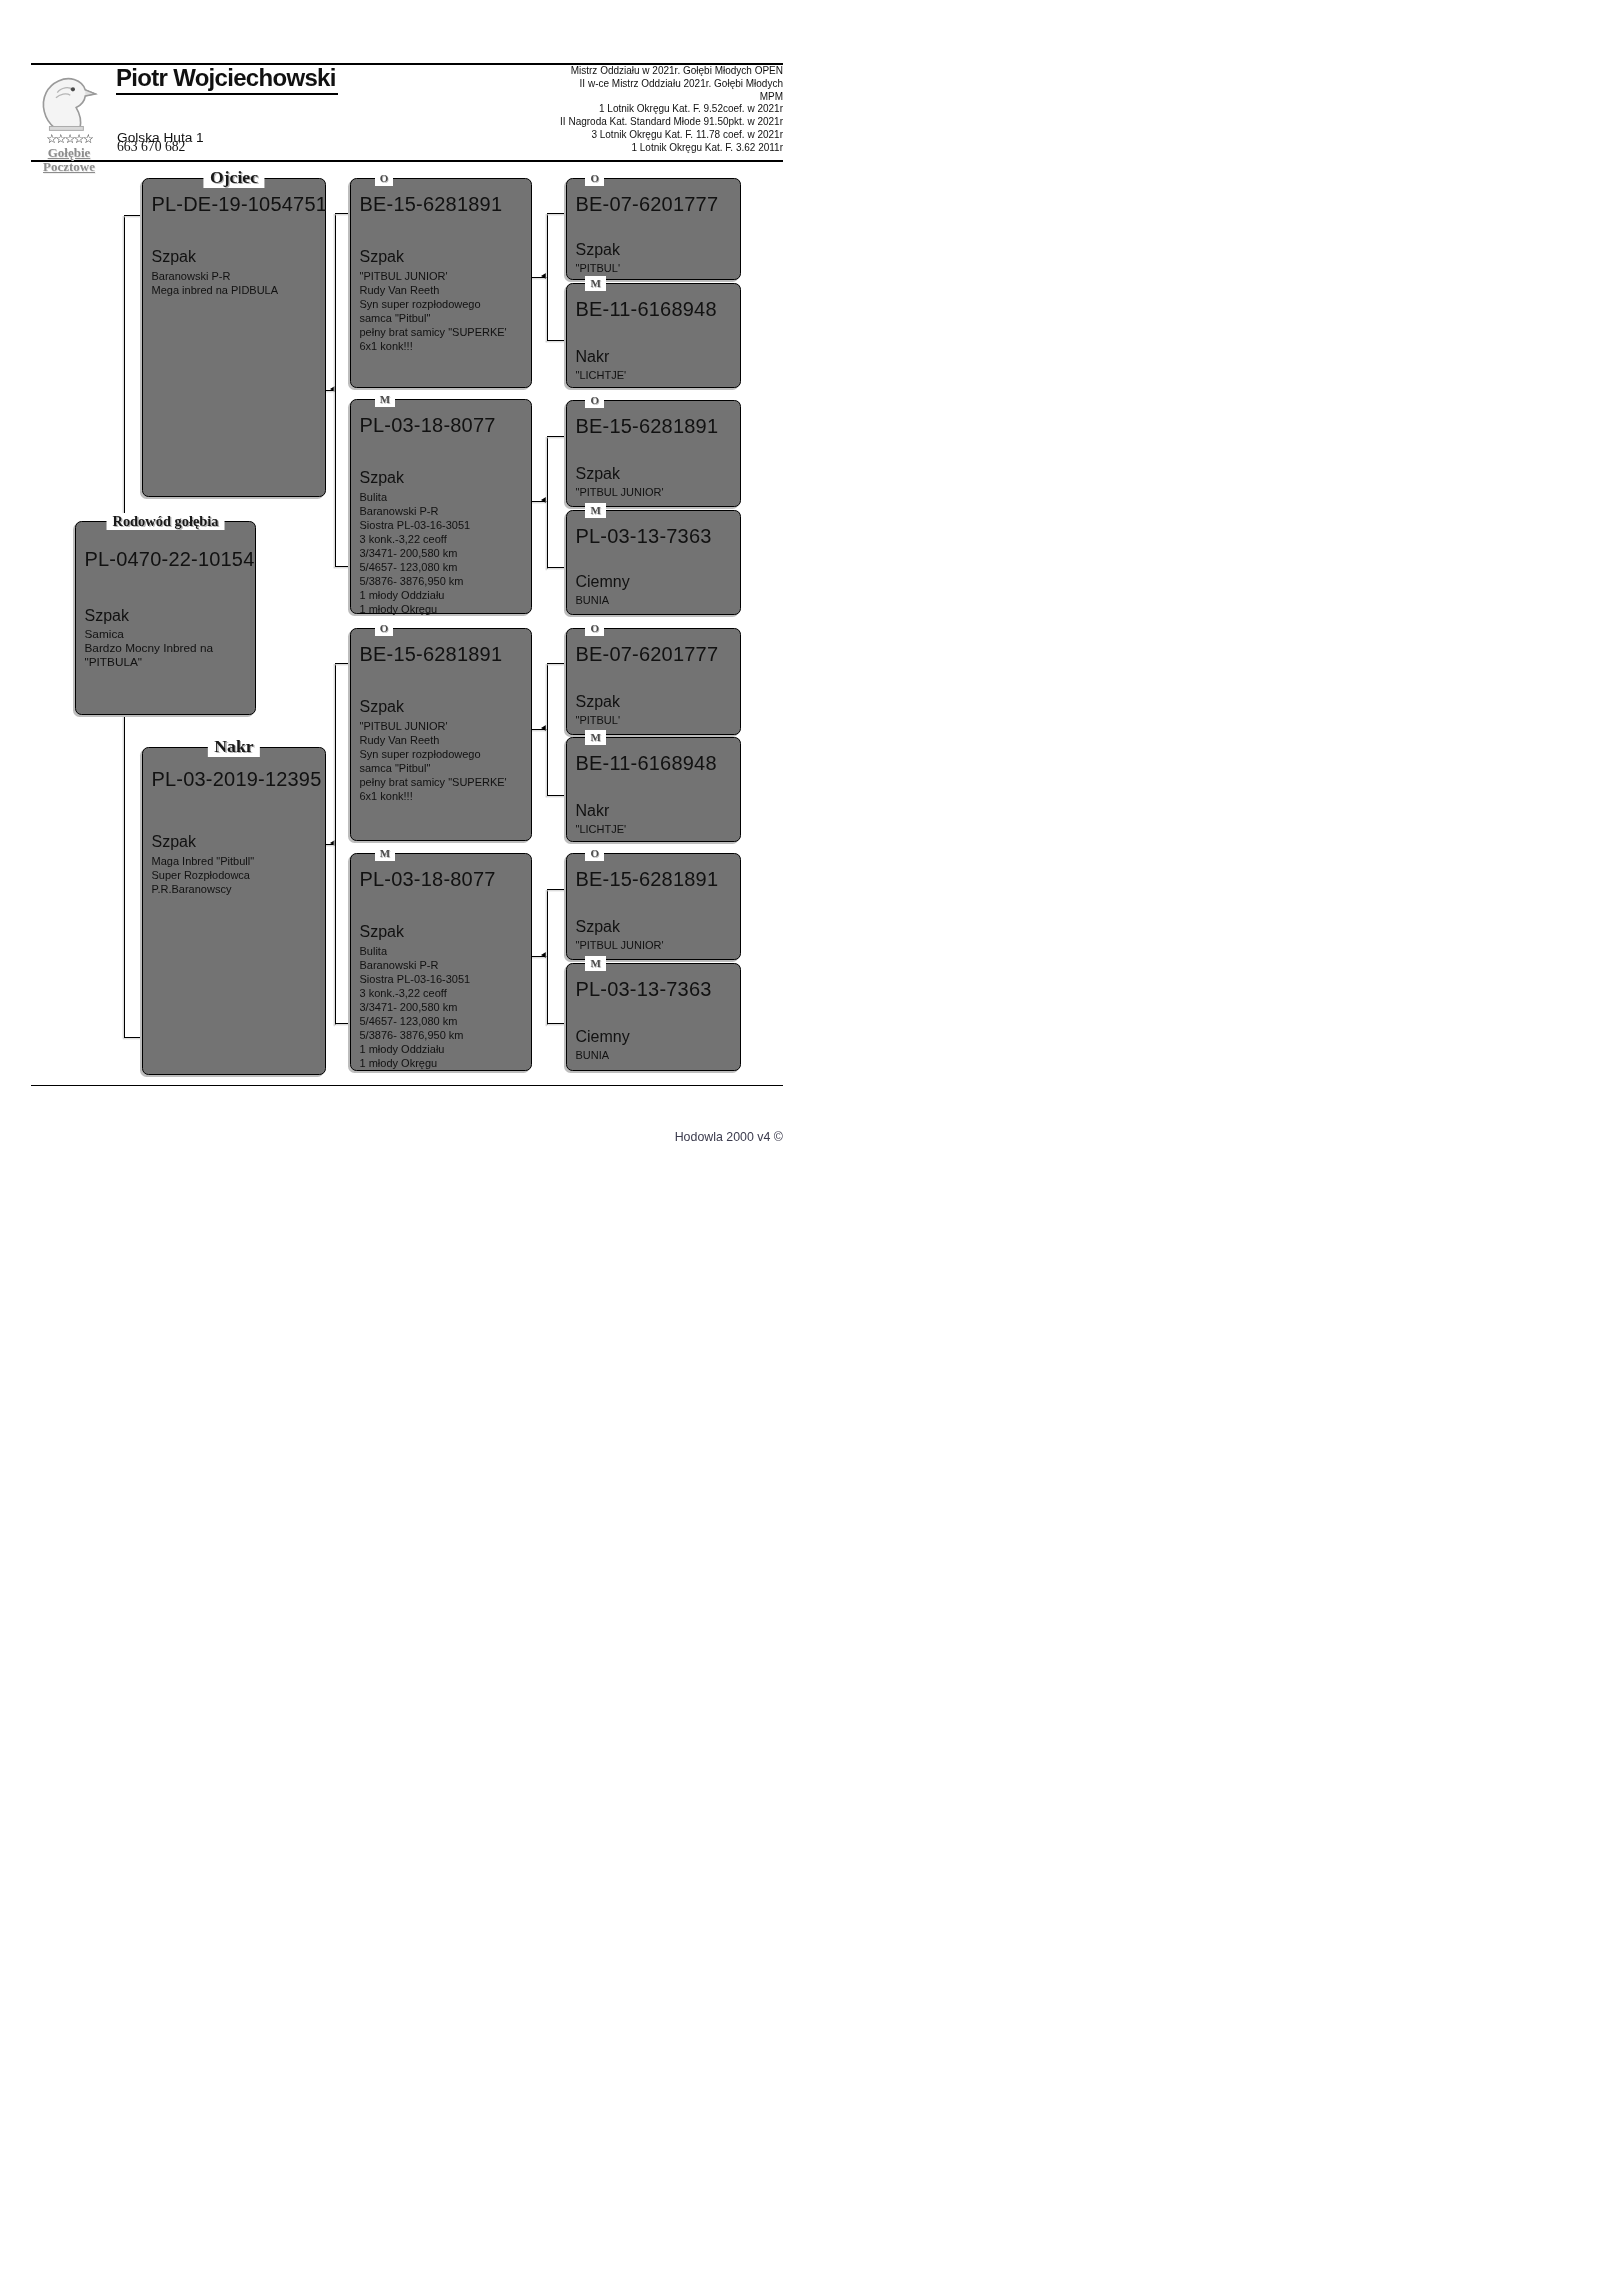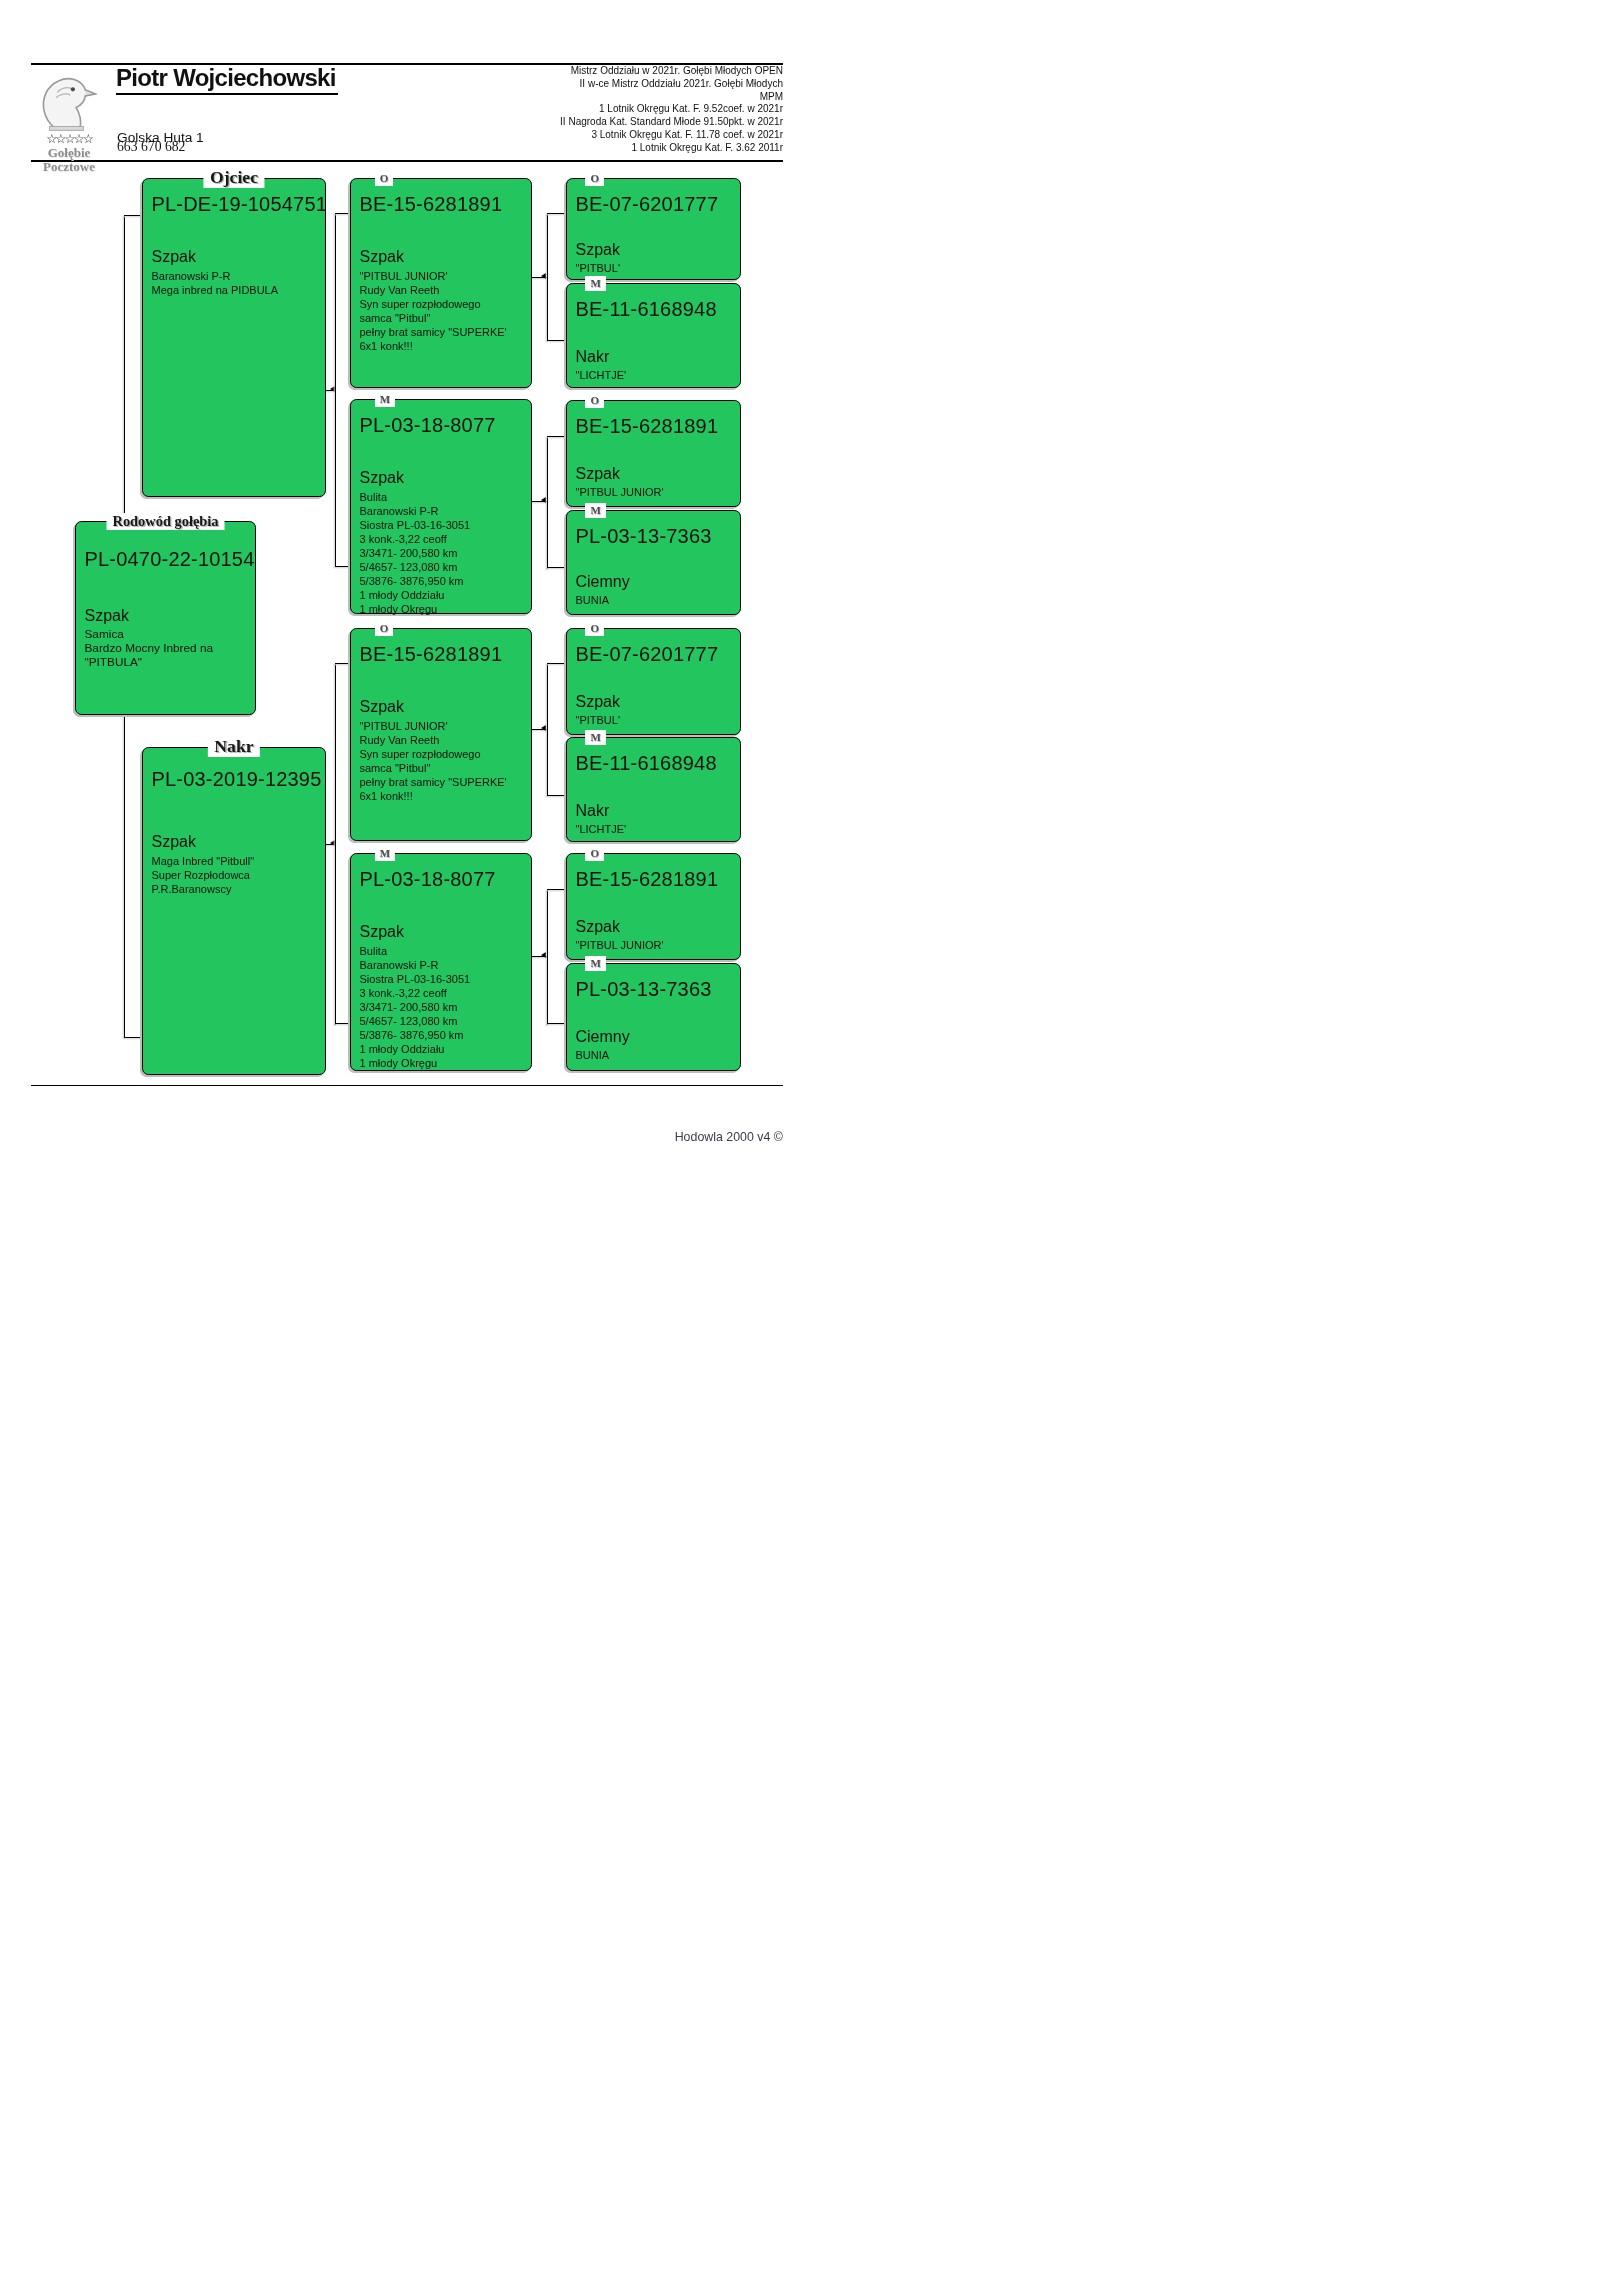--- a/index.html
+++ b/index.html
@@ -9,23 +9,23 @@
   
   .breeder-name{position:absolute;left:116px;top:64px;font-size:24px;font-weight:bold;
       letter-spacing:-0.7px;border-bottom:2px solid #000;padding:0 2.6px 0.7px 0;white-space:nowrap;}
   .addr{position:absolute;left:117px;top:110px;font-size:13.7px;margin-top:20px;}
   .phone{position:absolute;left:117px;top:139px;font-size:13.7px;font-family:Liberation Serif, serif;}
   .achv{position:absolute;right:29px;top:65px;width:419px;text-align:right;
       font-size:10px;line-height:12.8px;white-space:pre-line;}
   .logo{position:absolute;left:30px;top:73px;width:78px;text-align:center;}
   .logo .stars{font-size:12.4px;letter-spacing:-2px;color:#222;margin-top:-3.9px;}
   .logo .cap{font-family:"Liberation Serif",serif;font-weight:bold;font-size:13px;
-      color:#8c8c8c;line-height:13.7px;text-shadow:0.7px 0.7px 0 #e8e8e8;letter-spacing:0;}
-  
-  .pbox{position:absolute;background:#22c55e;border:1.3px solid #000;border-radius:6.5px;
+      color:#8c8c8c;line-height:13.7px;text-shadow:0.7px 0.7px 0 #e8e8e8;letter-spacing:0;text-decoration:underline;}
+  
+  .pbox{position:absolute;background:#737373;border:1.3px solid #000;border-radius:6.5px;
         box-shadow:-2px 2px 0 #bdbdbd;}
   .big-title{position:absolute;top:-11px;left:50%;transform:translateX(-50%);background:#fff;
       padding:0 6.5px;font-family:"Liberation Serif",serif;font-weight:bold;font-size:17.7px;
       color:#181818;text-shadow:1.3px 1.3px 0 #b5b5b5;white-space:nowrap;line-height:19.6px;}
   .big-title.mid{font-size:14.4px;top:-9.2px;line-height:17px;}
   .small-label{position:absolute;top:-7.8px;background:#fff;padding:0 5.2px;
       font-family:"Liberation Serif",serif;font-weight:bold;font-size:11px;color:#4c4c4c;
       text-shadow:0.7px 0.7px 0 #bdbdbd;line-height:14.4px;}
   .ring{position:absolute;top:14.4px;left:8.5px;font-size:20px;letter-spacing:0.2px;white-space:nowrap;}
   .cname{position:absolute;left:8.5px;font-size:16px;white-space:nowrap;}

